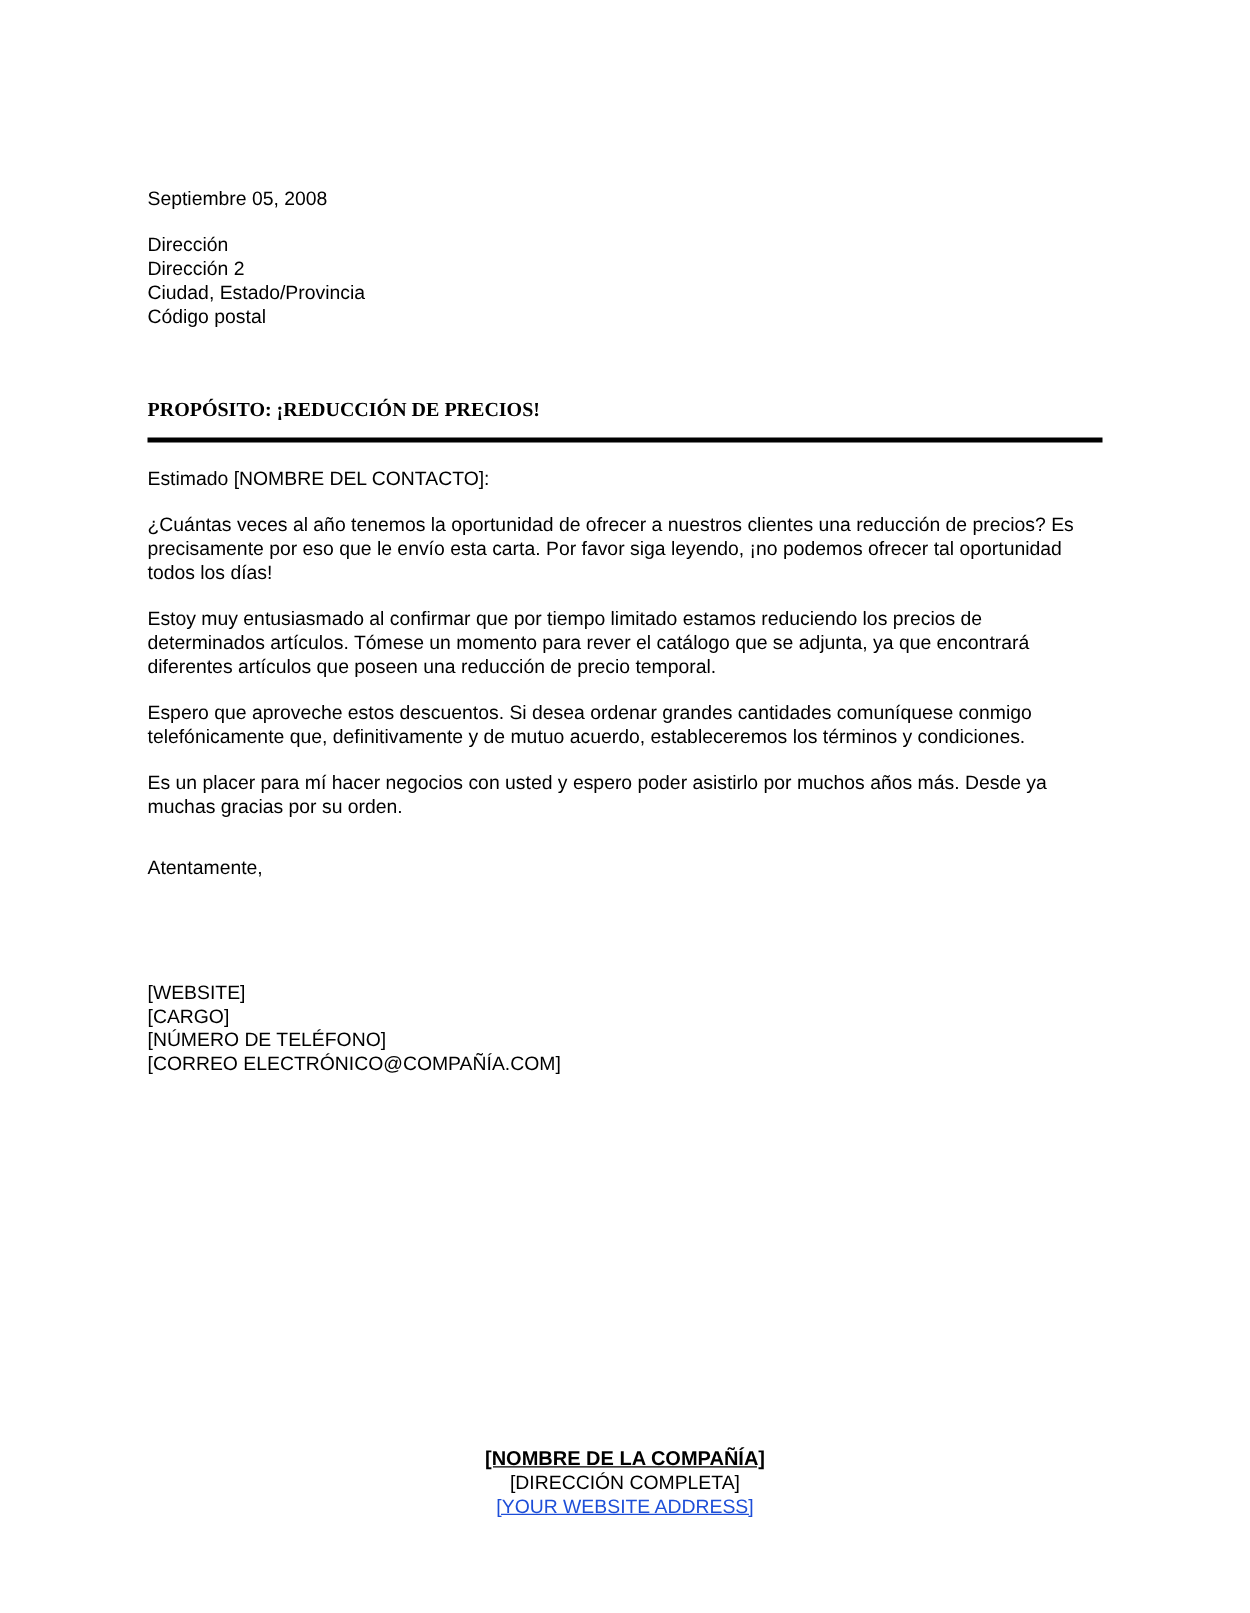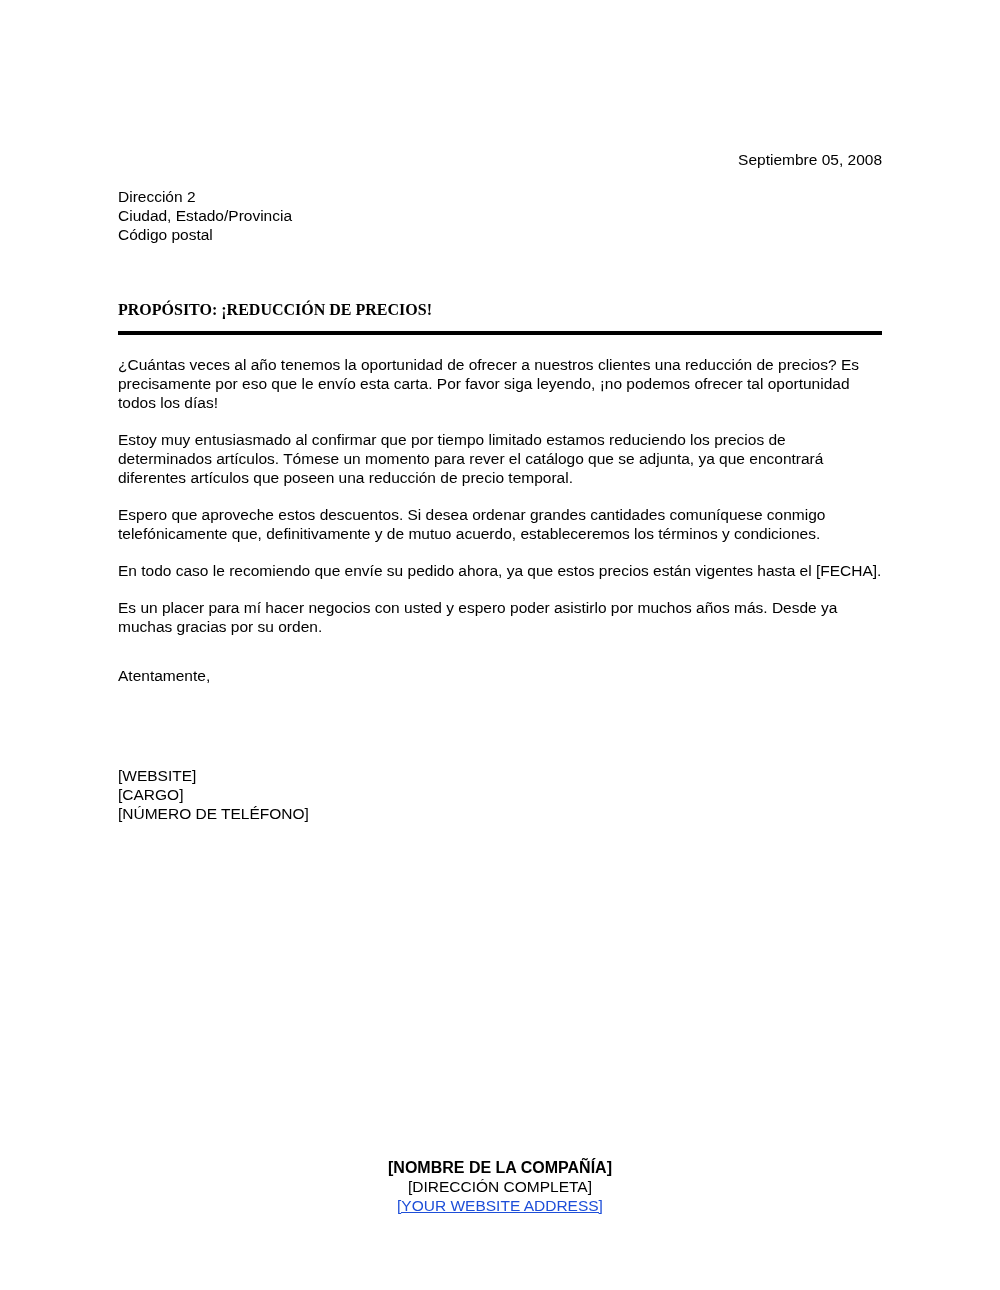--- a/index.html
+++ b/index.html
@@ -13,21 +13,21 @@
     line-height: 19px;
     color: #000000;
   }
   .page {
     position: relative;
     width: 1000px;
     height: 1290px;
     padding: 150px 118px 0 118px;
     overflow: hidden;
   }
-  .date { margin-bottom: 18px; text-align: right; }
+  .date { margin-bottom: 18px; }
   .recipient div { white-space: nowrap; }
   .subject {
     margin-top: 56px;
     font-weight: bold;
     font-size: 16px;
     font-family: Liberation Serif, serif;
   }
   .rule {
     border: none;
     height: 4px;
@@ -41,57 +41,59 @@
   .closing { margin-top: 30px; }
   .signature { margin-top: 81px; }
   .signature div { white-space: nowrap; }
   .footer {
     position: absolute;
     left: 0;
     top: 1158px;
     width: 1000px;
     text-align: center;
   }
-  .footer-company { font-weight: bold; font-size: 16px; }
+  .footer-company { font-weight: bold; font-size: 16px; text-decoration: underline; }
   .footer-link {
     color: #1d4ed8;
     text-decoration: underline;
     cursor: pointer;
   }
 </style>
 </head>
 <body>
 
 <div class="page">
 
   <div class="date">Septiembre 05, 2008</div>
 
   <div class="recipient">
+    <div>Dirección</div>
     <div>Dirección 2</div>
     <div>Ciudad, Estado/Provincia</div>
     <div>Código postal</div>
   </div>
 
   <div class="subject">PROPÓSITO: ¡REDUCCIÓN DE PRECIOS!</div>
 
   <hr class="rule">
 
+  <div class="salutation">Estimado [NOMBRE DEL CONTACTO]:</div>
 
   <p class="para">¿Cuántas veces al año tenemos la oportunidad de ofrecer a nuestros clientes una reducción de precios? Es precisamente por eso que le envío esta carta. Por favor siga leyendo, ¡no podemos ofrecer tal oportunidad todos los días!</p>
   <p class="para">Estoy muy entusiasmado al confirmar que por tiempo limitado estamos reduciendo los precios de determinados artículos. Tómese un momento para rever el catálogo que se adjunta, ya que encontrará diferentes artículos que poseen una reducción de precio temporal.</p>
   <p class="para">Espero que aproveche estos descuentos. Si desea ordenar grandes cantidades comuníquese conmigo telefónicamente que, definitivamente y de mutuo acuerdo, estableceremos los términos y condiciones.</p>
-  <p class="para">En todo caso le recomiendo que envíe su pedido ahora, ya que estos precios están vigentes hasta el [FECHA].</p>
   <p class="para">Es un placer para mí hacer negocios con usted y espero poder asistirlo por muchos años más. Desde ya muchas gracias por su orden.</p>
 
   <div class="closing">Atentamente,</div>
 
   <div class="signature">
     <div>[WEBSITE]</div>
     <div>[CARGO]</div>
     <div>[NÚMERO DE TELÉFONO]</div>
+    <div>[CORREO ELECTRÓNICO@COMPAÑÍA.COM]</div>
   </div>
 
   <div class="footer">
     <div class="footer-company">[NOMBRE DE LA COMPAÑÍA]</div>
     <div>[DIRECCIÓN COMPLETA]</div>
     <a class="footer-link">[YOUR WEBSITE ADDRESS]</a>
   </div>
 
 </div>
 

